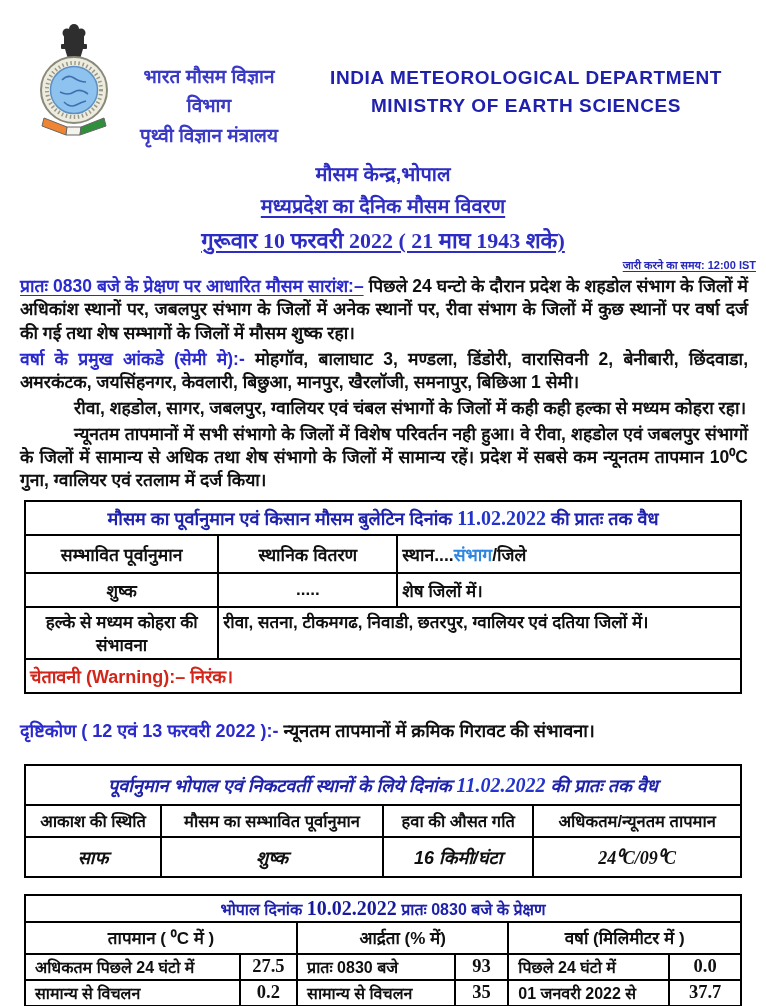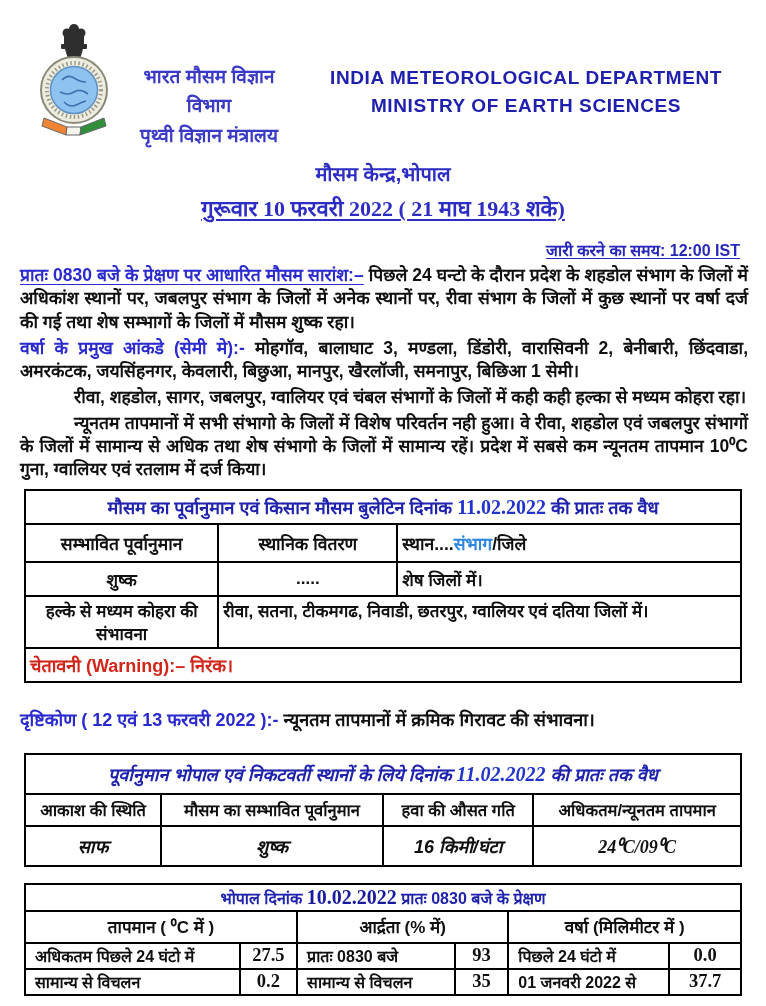--- a/index.html
+++ b/index.html
@@ -19,22 +19,22 @@
   .dept-en {
     flex:1; text-align:center; margin-top:44px;
     color:#2020ae; font-weight:700; font-size:19px; letter-spacing:0.6px; line-height:1.45;
   }
   
   .center-block { text-align:center; margin-top:10px; color:#2d2dc4; font-weight:700; }
   .center-line1 { font-size:20px; }
   .center-line2 { font-size:20px; margin-top:5px; text-decoration:underline; text-underline-offset:3px; }
   .center-line3 { font-size:22px; margin-top:5px; text-decoration:underline; text-underline-offset:3px; font-family:"Liberation Serif", serif; }
   .issue-time {
-    text-align:right; padding-right:26px; margin-top:17px;
-    color:#2727bc; font-weight:700; font-size:16px;
+    text-align:right; padding-right:10px; margin-top:3px;
+    color:#2727bc; font-weight:700; font-size:11px;
     text-decoration:underline; text-underline-offset:2px;
   }
   
   .para {
     margin:3px 18px 0 20px; font-size:17.5px; font-weight:600;
     text-align:justify; line-height:1.32; color:#101010;
   }
   .para.indent { text-indent:54px; }
   .blue-head { color:#2a2ace; font-weight:700; }
   .blue-head-u { color:#2a2ace; font-weight:700; text-decoration:underline; text-underline-offset:3px; }
@@ -103,20 +103,21 @@
       <div>पृथ्वी विज्ञान मंत्रालय</div>
     </div>
     <div class="dept-en">
       <div>INDIA METEOROLOGICAL DEPARTMENT</div>
       <div>MINISTRY OF EARTH SCIENCES</div>
     </div>
   </div>
 
   <div class="center-block">
     <div class="center-line1">मौसम केन्द्र,भोपाल</div>
+    <div class="center-line2">मध्यप्रदेश का दैनिक मौसम विवरण</div>
     <div class="center-line3">गुरूवार 10 फरवरी 2022 ( 21 माघ 1943 शके)</div>
   </div>
   <div class="issue-time">जारी करने का समय: 12:00 IST</div>
 
   <p class="para"><span class="blue-head-u">प्रातः 0830 बजे के प्रेक्षण पर आधारित मौसम सारांश:–</span><span> पिछले 24 घन्टो के दौरान प्रदेश के शहडोल संभाग के जिलों में अधिकांश स्थानों पर, जबलपुर संभाग के जिलों में अनेक स्थानों पर, रीवा संभाग के जिलों में कुछ स्थानों पर </span><span class="b">वर्षा</span><span> दर्ज की गई तथा शेष सम्भागों के जिलों में मौसम शुष्क रहा।</span></p>
 
   <p class="para"><span class="blue-head">वर्षा के प्रमुख आंकडे (सेमी मे):-</span><span> मोहगॉव, बालाघाट 3, मण्डला, डिंडोरी, वारासिवनी 2, बेनीबारी, छिंदवाडा, अमरकंटक, जयसिंहनगर, केवलारी, बिछुआ, मानपुर, खैरलॉजी, समनापुर, बिछिआ 1 सेमी।</span></p>
 
   <p class="para indent"><span>रीवा, शहडोल, सागर, जबलपुर, ग्वालियर एवं चंबल संभागों के जिलों में कही कही </span><span class="b">हल्का से मध्यम कोहरा</span><span> रहा।</span></p>
 

